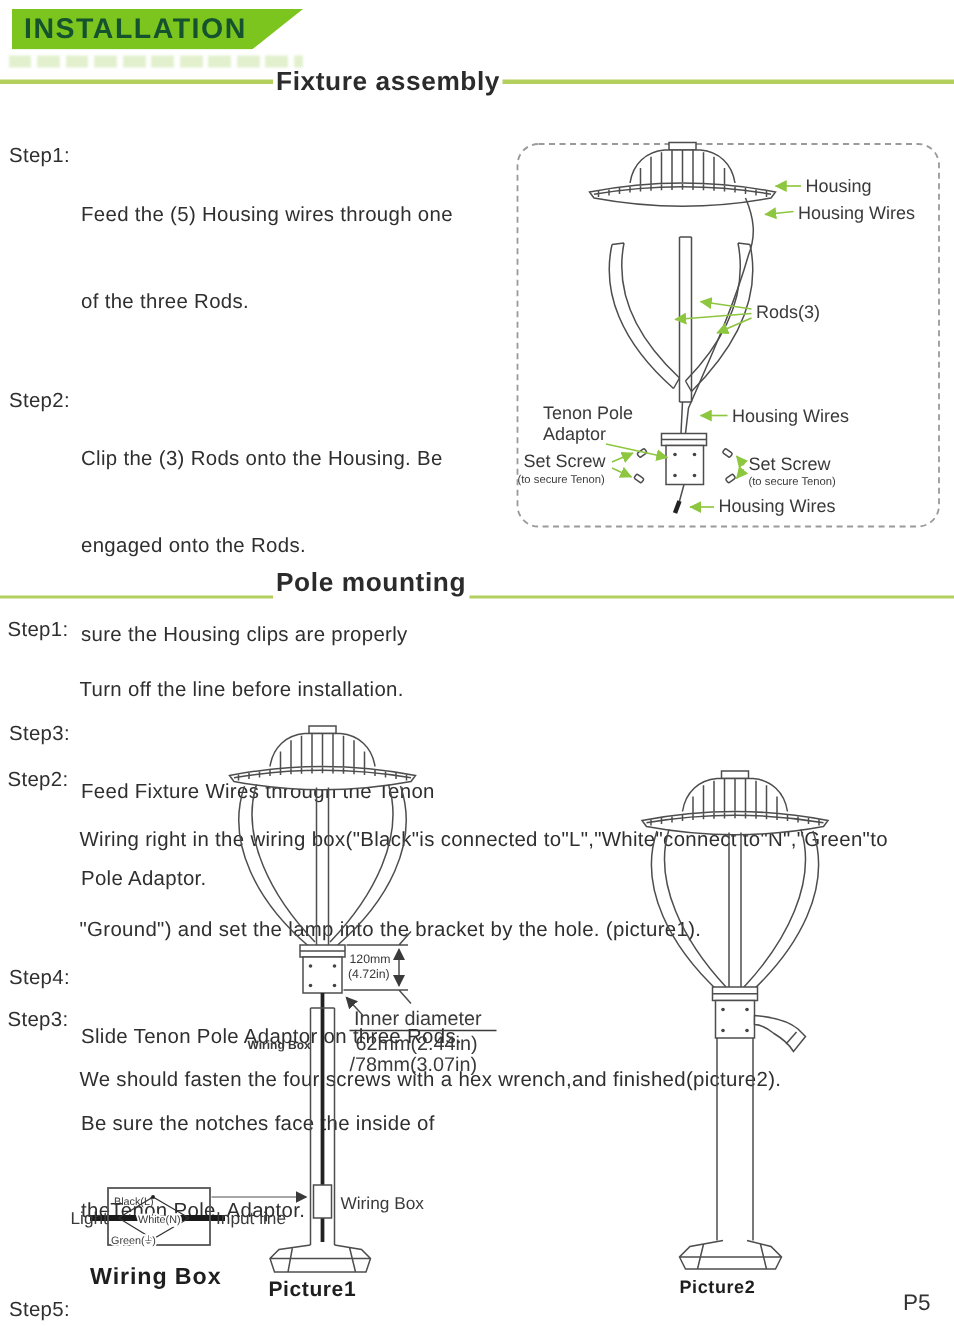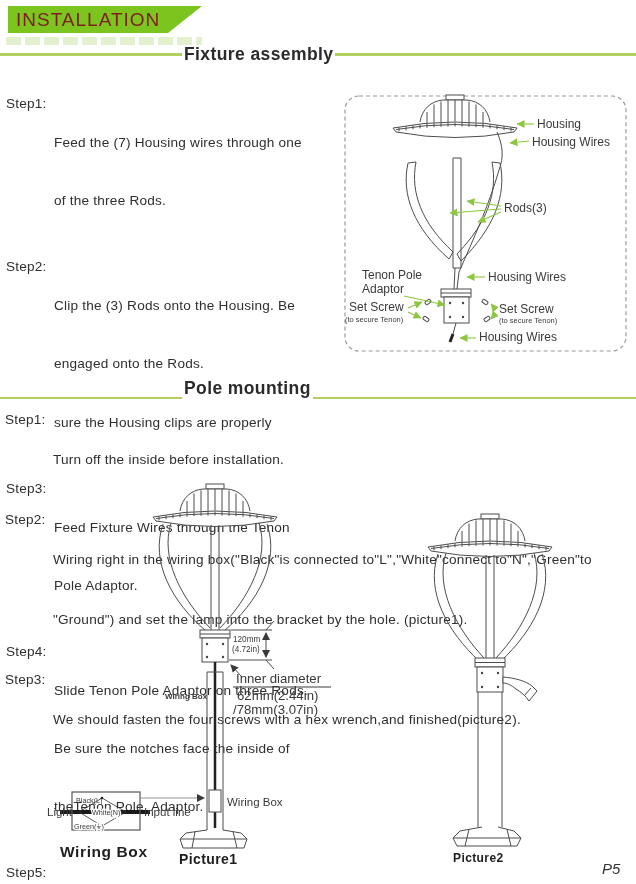--- a/index.html
+++ b/index.html
@@ -1,20 +1,20 @@
 <!DOCTYPE html>
 <html><head>
 <meta charset="utf-8">
 <style>
   html,body{margin:0;padding:0;background:#fff;}
   .page{position:relative;width:636px;height:884px;background:#fff;overflow:hidden;
         font-family:"Liberation Sans",sans-serif;color:#2f2f2f;}
   .banner{position:absolute;left:8px;top:6px;width:194px;height:27px;background:#7cc41e;
           clip-path:polygon(0 0,100% 0,calc(100% - 34px) 100%,0 100%);
-          color:#7f1d1d;font-weight:normal;font-size:19px;line-height:27px;padding-left:8px;
+          color:#14532d;font-weight:bold;font-size:19px;line-height:27px;padding-left:8px;
           letter-spacing:1px;box-sizing:border-box;}
   .bleed{position:absolute;left:6px;top:37px;width:196px;height:8px;opacity:.55;
          background:repeating-linear-gradient(90deg,rgba(164,207,94,.55) 0 15px,rgba(164,207,94,0) 15px 19px);
          filter:blur(.6px);}
   .title-row{position:absolute;left:0;width:636px;display:flex;align-items:center;gap:2px;}
   .title-row .rule{height:2.2px;background:#b3cf5e;}
   .title-row .rule.left{flex:0 0 182px;}
   .title-row .rule.right{flex:1;}
   .title-row .title{font-size:17.5px;font-weight:bold;color:#2b2b2b;letter-spacing:.4px;white-space:pre;}
   #fixture-title{top:44px;}
@@ -30,41 +30,41 @@
   svg.overlay{position:absolute;left:0;top:0;width:636px;height:884px;}
   svg text{font-family:"Liberation Sans",sans-serif;fill:#3a3a3a;}
   .cap-line{stroke:#4d4d4d;stroke-width:1;fill:none;}
   .cap-fill{stroke:#4d4d4d;stroke-width:1;fill:#fff;}
   .lead{stroke:#8dc63f;stroke-width:1.1;fill:none;}
   .dline{stroke:#4d4d4d;stroke-width:1;fill:none;}
   .caption{position:absolute;font-weight:bold;color:#1e1e1e;}
   #cap-wiring{left:60px;top:843px;font-size:15.5px;letter-spacing:.6px;}
   #cap-pic1{left:179px;top:851px;font-size:14px;letter-spacing:.4px;}
   #cap-pic2{left:453px;top:851px;font-size:12px;letter-spacing:.4px;}
-  #pagenum{position:absolute;left:602px;top:860px;font-size:15px;color:#333;font-style:italic;}
+  #pagenum{position:absolute;left:602px;top:860px;font-size:15px;color:#333;}
 </style>
 </head>
 <body>
 
 <div class="page">
 
   <div class="banner">INSTALLATION</div>
   <div class="bleed"></div>
 
   <div class="title-row" id="fixture-title">
     <div class="rule left"></div>
     <div class="title">Fixture assembly</div>
     <div class="rule right"></div>
   </div>
 
   <div class="steps" id="fixture-steps">
     <div class="step">
       <span class="slabel">Step1:</span>
       <div class="slines">
-        <div>Feed the (7) Housing wires through one</div>
+        <div>Feed the (5) Housing wires through one</div>
         <div>of the three Rods.</div>
       </div>
     </div>
     <div class="step">
       <span class="slabel">Step2:</span>
       <div class="slines">
         <div>Clip the (3) Rods onto the Housing. Be</div>
         <div>engaged onto the Rods.</div>
         <div>sure the Housing clips are properly</div>
       </div>
@@ -96,21 +96,21 @@
   <div class="title-row" id="pole-title">
     <div class="rule left"></div>
     <div class="title">Pole mounting</div>
     <div class="rule right"></div>
   </div>
 
   <div class="steps" id="pole-steps">
     <div class="step">
       <span class="slabel">Step1:</span>
       <div class="slines">
-        <div>Turn off the inside before installation.</div>
+        <div>Turn off the line before installation.</div>
       </div>
     </div>
     <div class="step">
       <span class="slabel">Step2:</span>
       <div class="slines">
         <div>Wiring right in the wiring box("Black"is connected to"L","White"connect to"N","Green"to</div>
         <div>"Ground") and set the lamp into the bracket by the hole. (picture1).</div>
       </div>
     </div>
     <div class="step">

